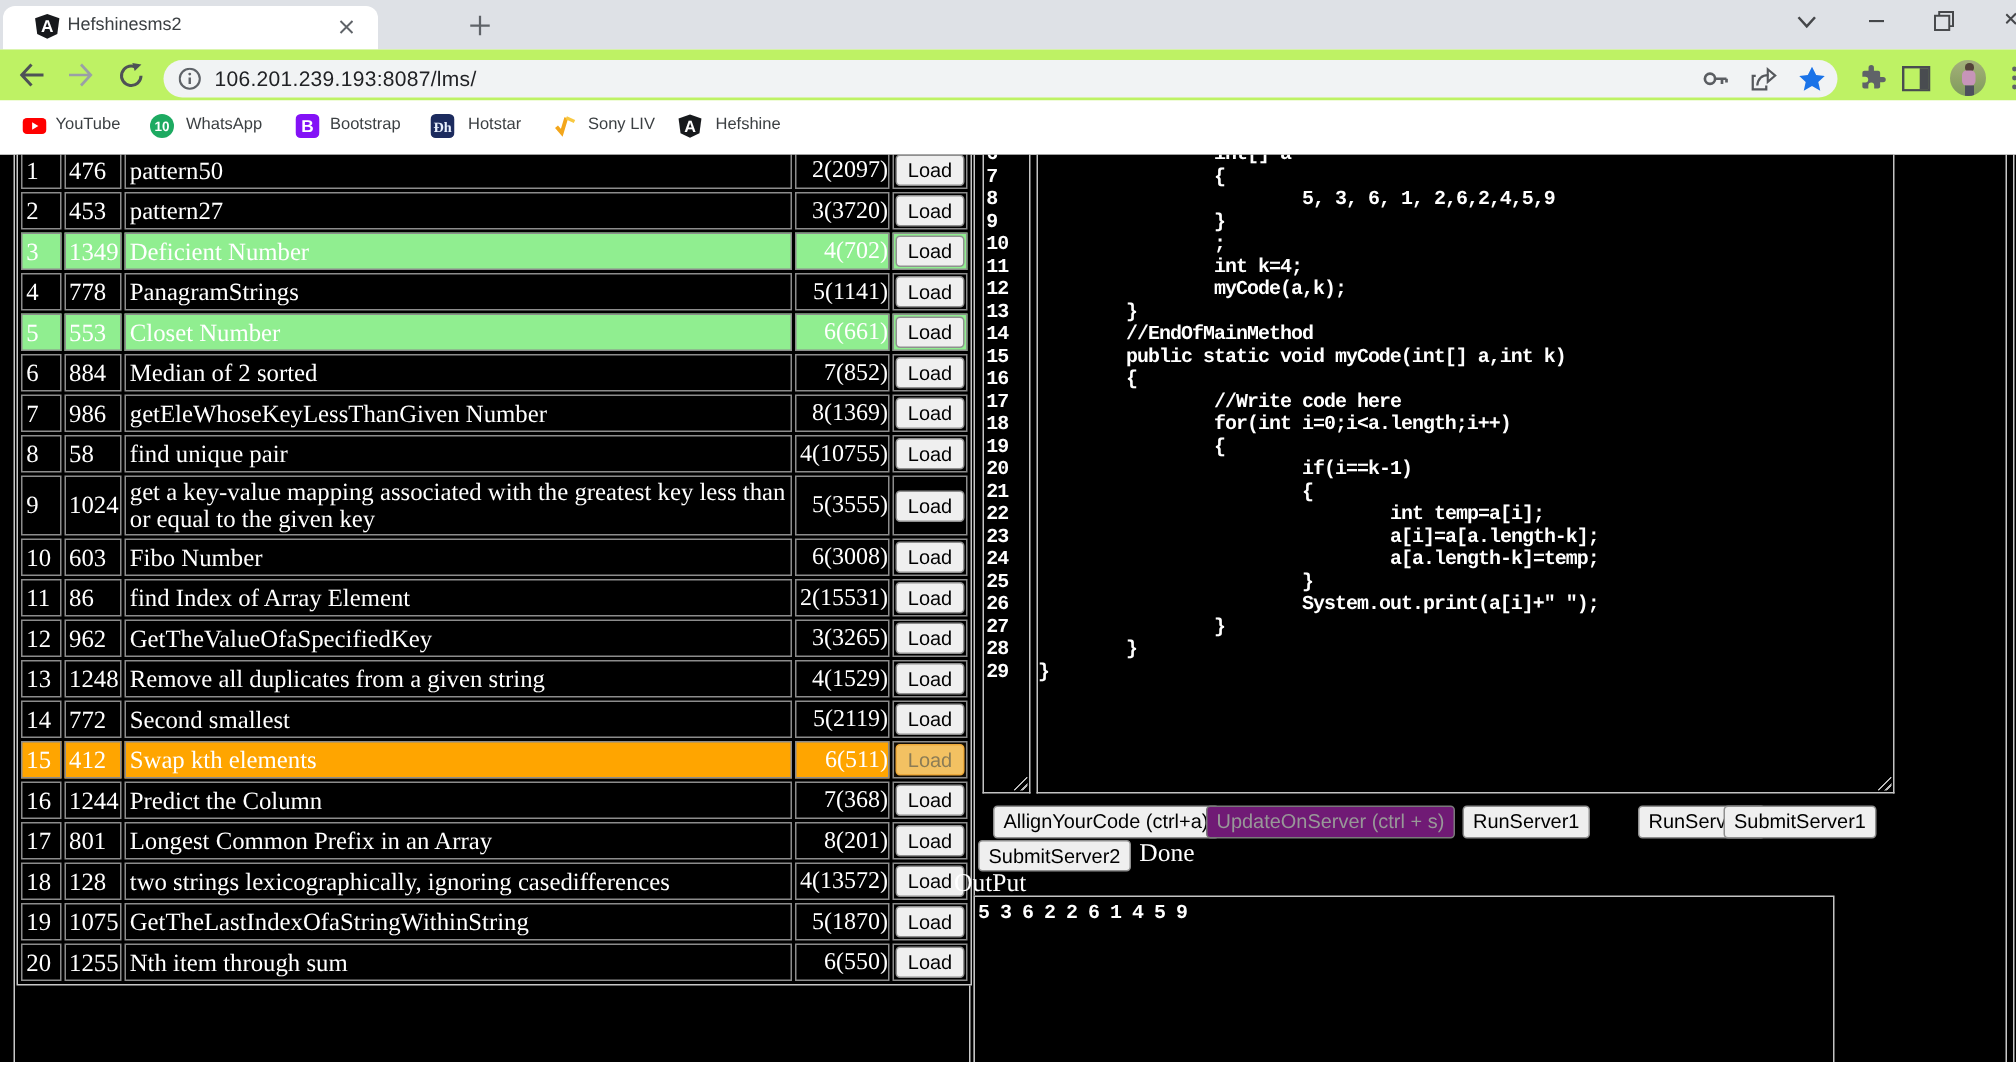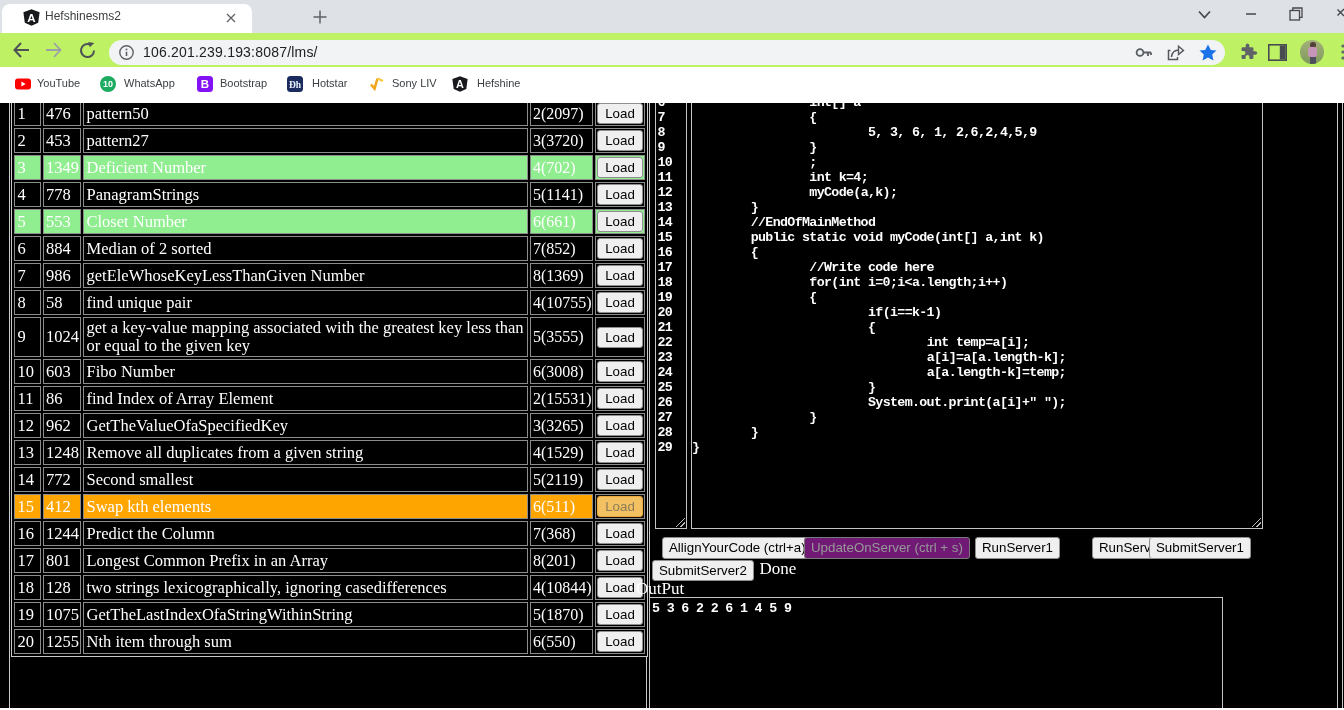--- a/index.html
+++ b/index.html
@@ -27,21 +27,21 @@
   table#prob { position:absolute; left:11px; top:-4.2px; border-collapse:separate; border-spacing:2px; background:#000; border:1px solid #c8c8c8; }
   #prob td { border:1px solid #8c8c8c; height:23px; padding:0 0 0 2.5px; color:#fff;
              font-family:"Liberation Serif", serif; font-size:16.5px; line-height:18.5px; vertical-align:middle; }
   #prob tr.g td { background:#90ee90; }
   #prob tr.o td { background:#ffa500; }
   #prob tr.o td.c4 { background:#120d05; }
   #prob tr.tall td { height:38px; }
   #prob td.c0 { width:22px; }
   #prob td.c1 { width:34px; }
   #prob td.c2 { width:440px; }
-  #prob td.c3 { width:59px; font-size:16px; }
+  #prob td.c3 { width:59px; font-size:16px;text-align:right; }
   #prob td.c4 { width:48px; padding:0; text-align:center; }
   .ldbtn { display:inline-block; width:44px; height:19px; background:#efefef; border:1px solid #8f8f8f; border-radius:3px;
            font-family:"Liberation Sans", sans-serif; font-size:13.3px; line-height:19px; color:#000; text-align:center; }
   tr.o .ldbtn { background:#f3c162; border-color:#eda93a; color:#8c7c55; }
 
   
   .ta { position:absolute; background:#000; border:1px solid #c4c4c4; }
   #gutter { left:655px; top:-10px; width:29.5px; height:435px; border-top:none; }
   #codebox { left:691px; top:-10px; width:569.5px; height:435px; border-top:none; }
   pre.code { font-family:"Liberation Mono", monospace; font-size:13.3px; font-weight:700; line-height:15px;
@@ -188,21 +188,21 @@
           <td class="c0">17</td>
           <td class="c1">801</td>
           <td class="c2">Longest Common Prefix in an Array</td>
           <td class="c3">8(201)</td>
           <td class="c4"><span class="ldbtn">Load</span></td>
         </tr>
     <tr>
           <td class="c0">18</td>
           <td class="c1">128</td>
           <td class="c2">two strings lexicographically, ignoring casedifferences</td>
-          <td class="c3">4(10844)</td>
+          <td class="c3">4(13572)</td>
           <td class="c4"><span class="ldbtn">Load</span></td>
         </tr>
     <tr>
           <td class="c0">19</td>
           <td class="c1">1075</td>
           <td class="c2">GetTheLastIndexOfaStringWithinString</td>
           <td class="c3">5(1870)</td>
           <td class="c4"><span class="ldbtn">Load</span></td>
         </tr>
     <tr>

